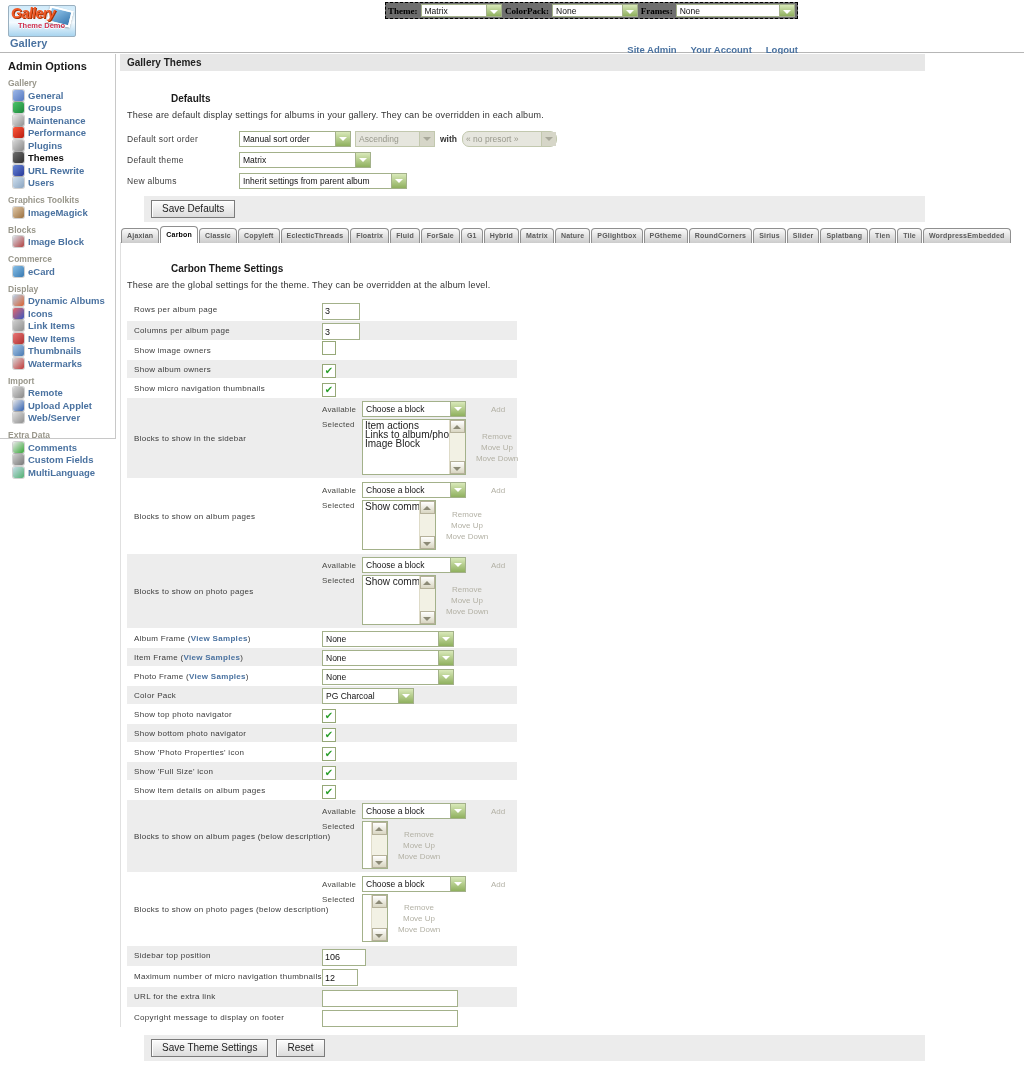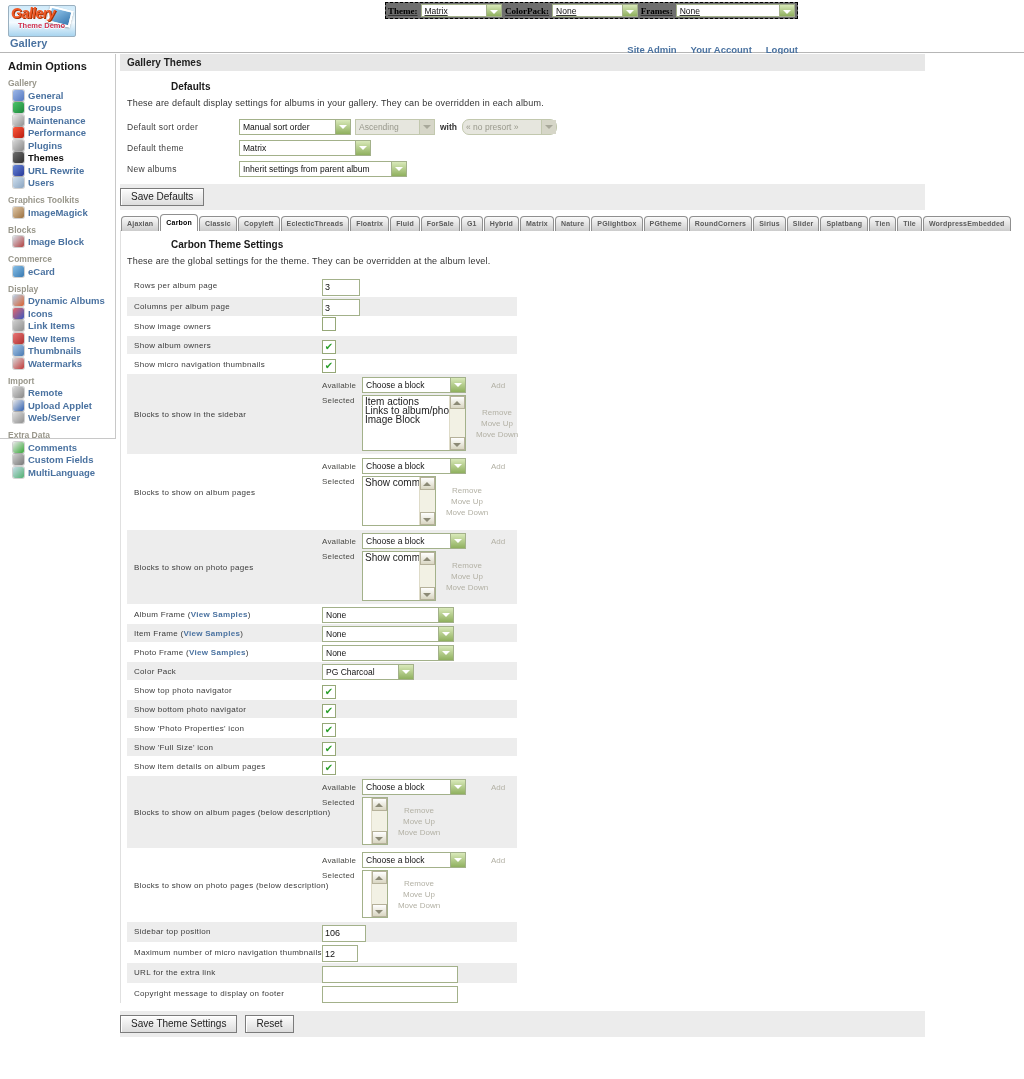--- a/index.html
+++ b/index.html
@@ -9,21 +9,21 @@
   
   .topbar{position:relative;height:37px;}
   .logo{position:absolute;left:8px;top:5px;width:66px;height:30px;border:1px solid #9ab0c0;border-radius:2px;
         background:linear-gradient(180deg,#cfeafa,#f4fbff 55%,#a8d4ef);overflow:hidden;cursor:pointer;}
   .logo-title{position:absolute;left:2px;top:-1px;font-size:14px;font-weight:bold;font-style:italic;color:#f05a28;
         text-shadow:1px 1px 0 #a83000;letter-spacing:-0.5px;}
   .logo-sub{position:absolute;left:9px;top:15px;font-size:7.5px;font-weight:bold;color:#d03050;text-shadow:0 1px 0 #fff;}
   .logo-photo{position:absolute;right:3px;top:2px;width:20px;height:13px;border:2px solid #fff;
         background:linear-gradient(135deg,#9ccdf0,#3878b0);transform:rotate(14deg);box-shadow:0 1px 2px rgba(0,0,0,.35);}
   .theme-bar{position:absolute;left:385px;top:2px;width:413px;height:17px;background:#6e6e6e;border:1px dashed #000;
-        box-sizing:border-box;display:flex;align-items:center;padding:0 2px;gap:3px;text-decoration:underline;}
+        box-sizing:border-box;display:flex;align-items:center;padding:0 2px;gap:3px;}
   .tb-label{font-family:"Liberation Serif",serif;font-weight:bold;font-size:9px;color:#000;white-space:nowrap;}
   .theme-bar .xsel{height:13px;}
 
   
   .crumb-row{height:15px;border-bottom:1px solid #b6b6b6;position:relative;}
   .breadcrumb{position:absolute;left:10px;top:0;font-size:11px;font-weight:bold;color:#4a72a0;text-decoration:none;cursor:pointer;}
   .header-links{position:absolute;right:226px;top:2px;}
   .hlink{font-size:9.5px;font-weight:bold;color:#4a72a0;text-decoration:none;margin-left:14px;cursor:pointer;}
 
   
@@ -35,27 +35,27 @@
   .sb-item{display:flex;align-items:center;height:12.5px;padding-left:5px;cursor:pointer;}
   .sb-icon{width:11px;height:11px;border-radius:2px;margin-right:4px;flex:none;box-shadow:0 0 0 1px rgba(0,0,0,.18);}
   .sb-link{font-size:9.5px;font-weight:bold;color:#4a72a0;white-space:nowrap;}
   .sb-link.cur{color:#111;}
 
   
   .main{margin-left:120px;width:805px;}
   .page-title{height:17px;line-height:17px;background:#e7e7e7;font-size:10px;font-weight:bold;color:#222;
         padding-left:7px;box-sizing:border-box;margin-top:1px;}
   .defaults{padding:6px 0 0 7px;}
-  .sec-title{font-size:10px;font-weight:bold;color:#1a1a1a;margin:4px 0 6px;padding-left:44px;}
+  .sec-title{font-size:10px;font-weight:bold;color:#1a1a1a;margin:16px 0 6px;padding-left:44px;}
   .sec-desc{font-size:9px;color:#333;letter-spacing:.2px;margin-bottom:10px;}
   .df-row{display:flex;align-items:center;margin-bottom:3px;height:18px;}
   .df-label{width:112px;flex:none;font-size:8.5px;color:#3c3c3c;letter-spacing:.3px;}
   .with{font-size:8.5px;font-weight:bold;color:#333;margin:0 5px;}
 
-  .band{height:26px;background:#ececec;display:flex;align-items:center;padding-left:0;margin-top:6px;}
+  .band{height:26px;background:#ececec;display:flex;align-items:center;padding-left:7px;margin-top:6px;margin-left:24px;}
   .btn{font-family:"Liberation Sans",sans-serif;font-size:10px;color:#222;background:linear-gradient(#fdfdfd,#dcdcdc);
         border:1px solid #7b7b7b;padding:2px 10px 3px;margin-right:8px;box-shadow:inset 1px 1px 0 #fff;cursor:pointer;}
 
   .tabs{margin-top:3px;height:17px;white-space:nowrap;padding-left:1px;}
   .tab{display:inline-block;height:14px;line-height:14px;padding:0 5px;margin-right:1px;border:1px solid #8f8f8f;border-bottom:none;
         border-radius:4px 4px 0 0;background:linear-gradient(#fafafa,#cccccc);font-size:7px;font-weight:bold;color:#5a5a5a;
         letter-spacing:.2px;vertical-align:bottom;cursor:pointer;}
   .tab.active{background:#fff;color:#000;height:16px;line-height:15px;}
 
   .settings{border-left:1px solid #e0e0e0;padding:5px 0 0 6px;background:#fff;}

